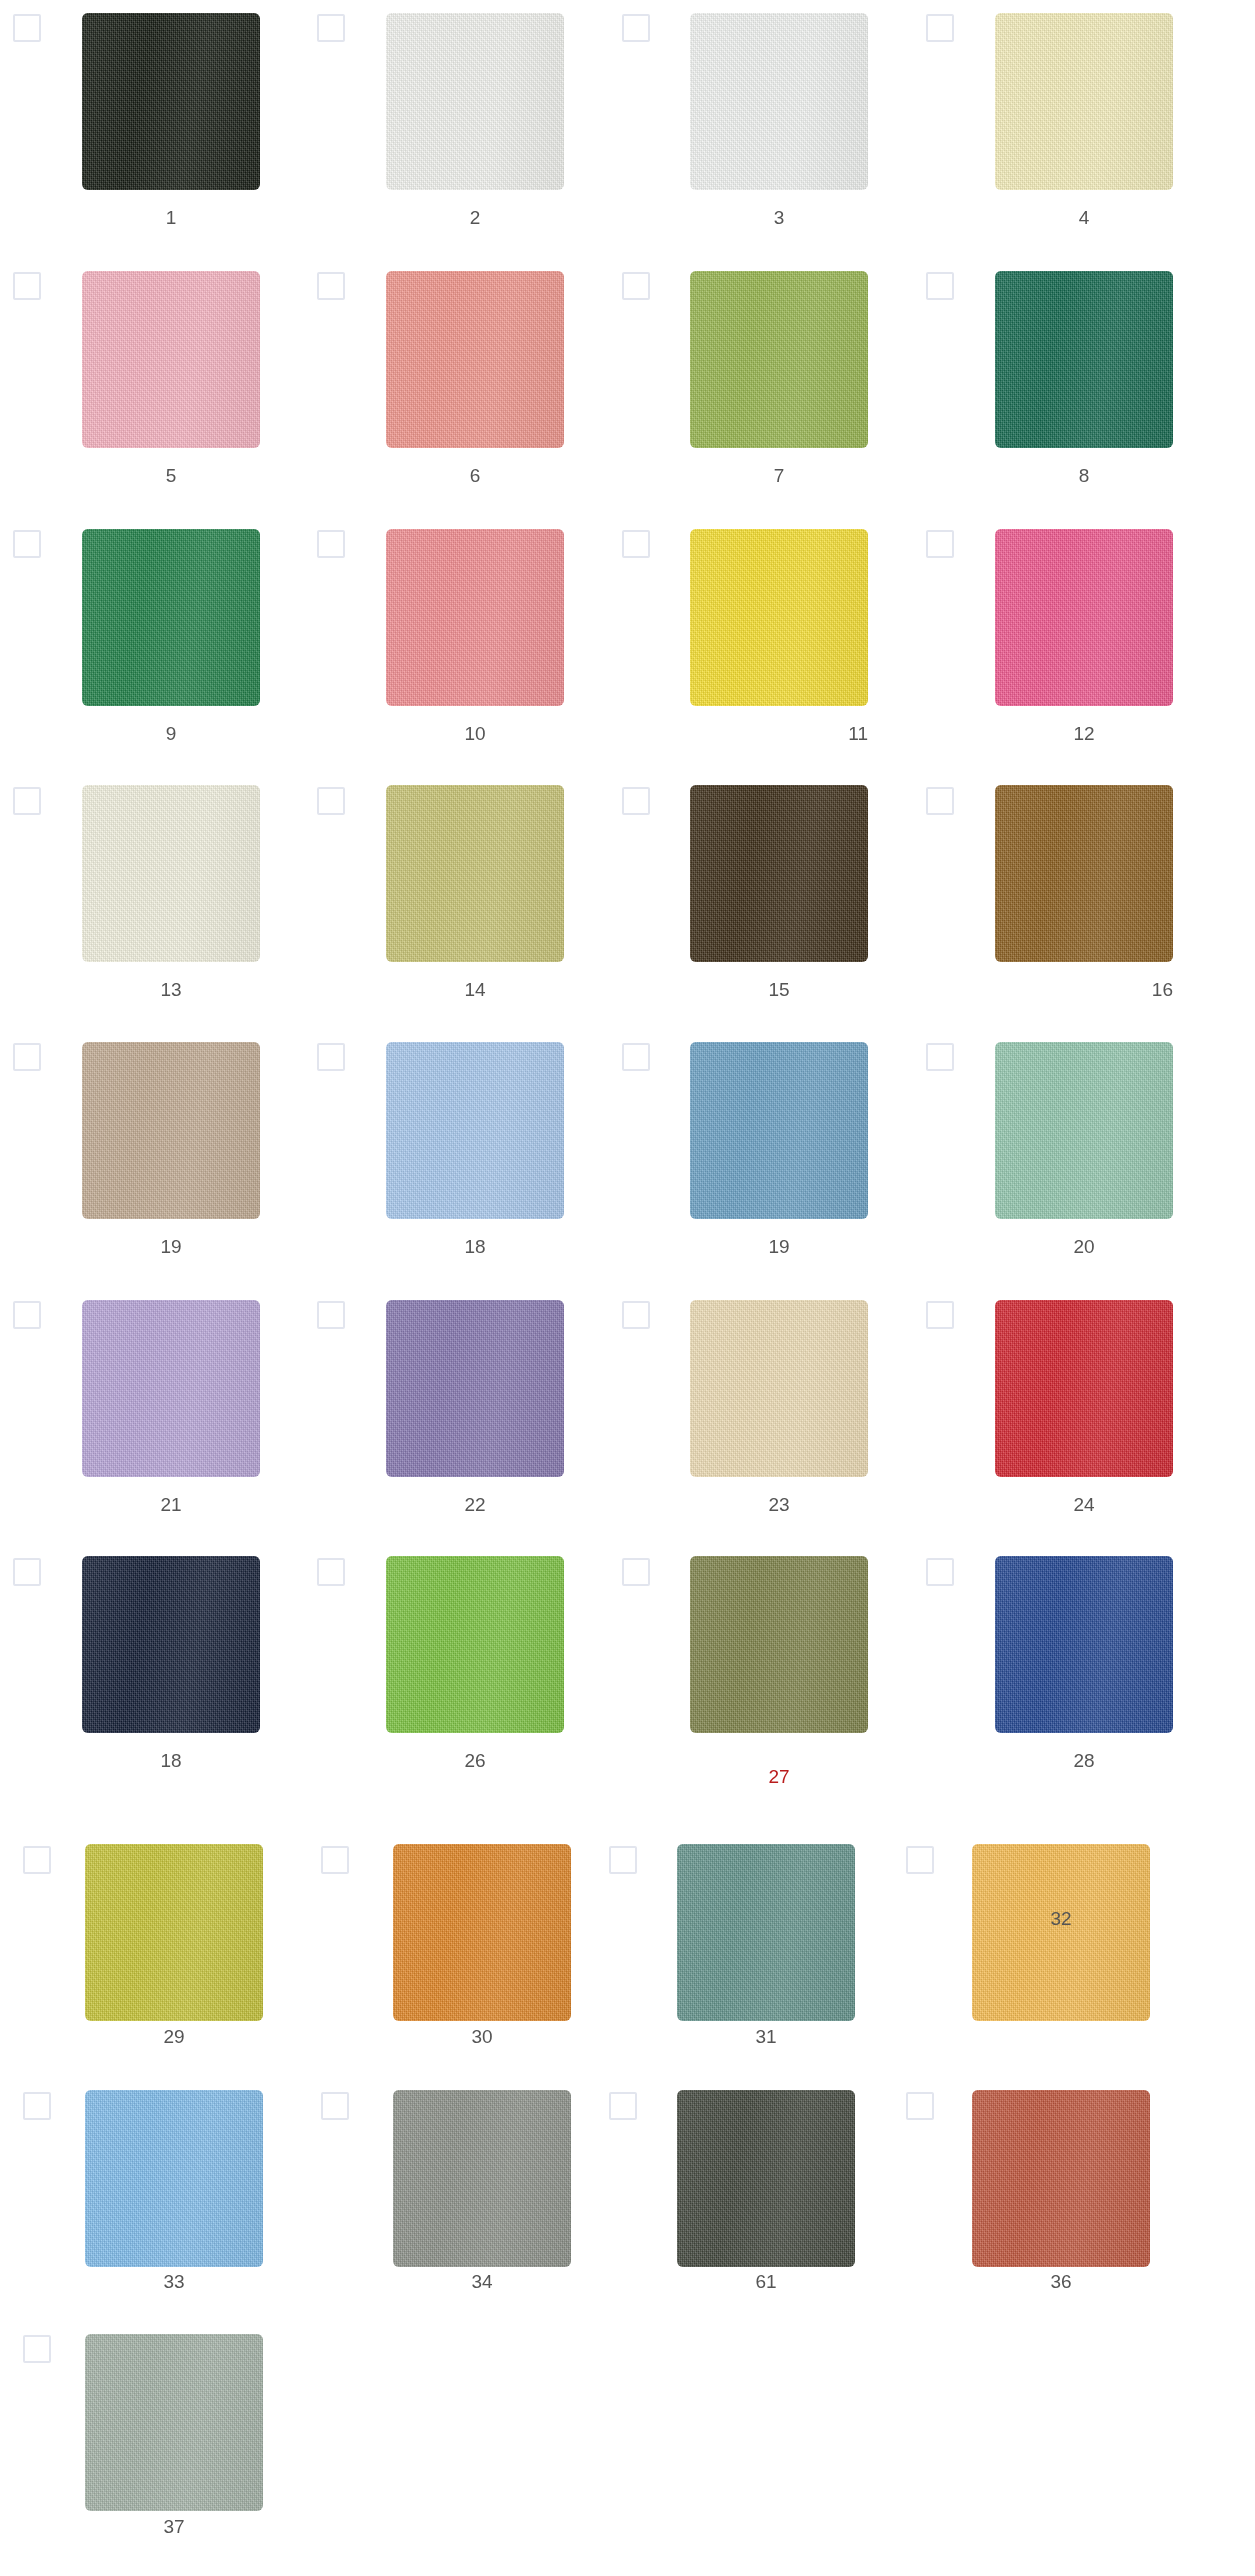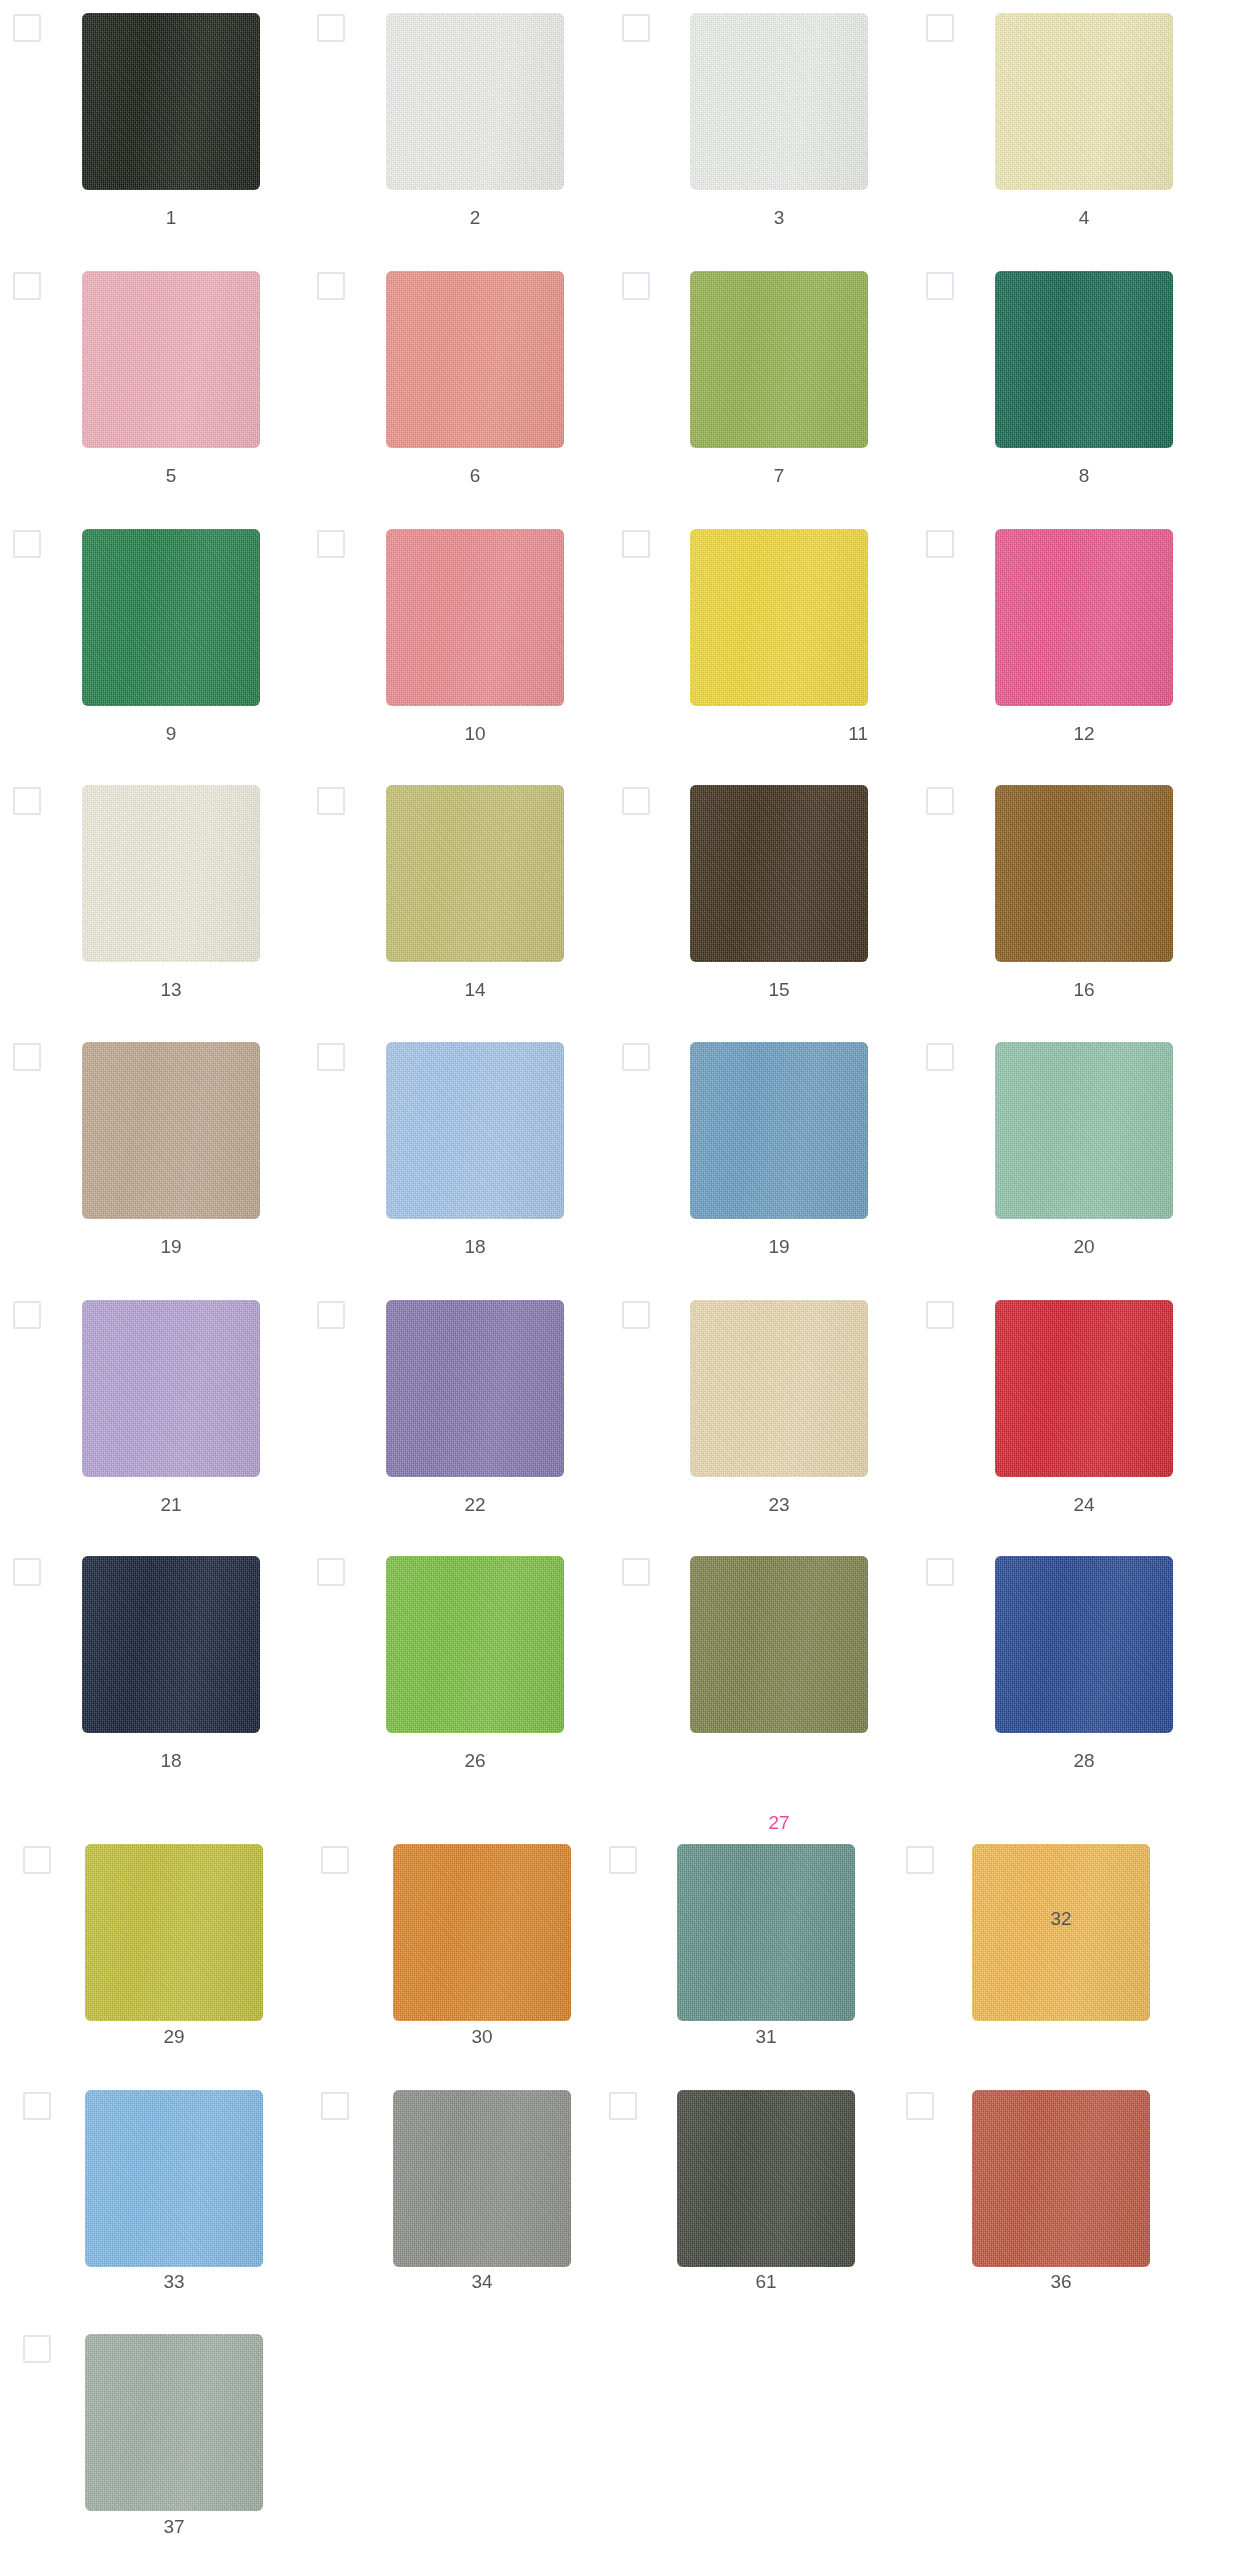--- a/index.html
+++ b/index.html
@@ -212,21 +212,21 @@
       <div class="swatch-chip-wrap" style="left: 690px; top: 785px; width: 178px; height: 177px;">
         <div class="swatch-chip" title="15" style="background-color: rgb(58, 42, 20);"></div>
       </div>
       <div class="swatch-label" style="left: 690px; top: 979px; width: 178px; color: rgb(85, 85, 85);">15</div>
     </div>
     <div class="swatch-cell" style="left: 0px; top: 0px; width: 1256px; height: 0px;">
       <div class="swatch-checkbox" role="checkbox" aria-checked="false" style="left: 926px; top: 787px; border-color: rgb(226, 229, 238);"></div>
       <div class="swatch-chip-wrap" style="left: 995px; top: 785px; width: 178px; height: 177px;">
         <div class="swatch-chip" title="16" style="background-color: rgb(138, 93, 28);"></div>
       </div>
-      <div class="swatch-label" style="left: 995px; top: 979px; width: 178px; color: rgb(85, 85, 85);">16</div>
+      <div class="swatch-label" style="left: 995px; top: 979px; width: 178px; color: rgb(85, 85, 85); text-align: right;">16</div>
     </div>
     <div class="swatch-cell" style="left: 0px; top: 0px; width: 1256px; height: 0px;">
       <div class="swatch-checkbox" role="checkbox" aria-checked="false" style="left: 13px; top: 1043px; border-color: rgb(226, 229, 238);"></div>
       <div class="swatch-chip-wrap" style="left: 82px; top: 1042px; width: 178px; height: 177px;">
         <div class="swatch-chip" title="17" style="background-color: rgb(194, 171, 146);"></div>
       </div>
       <div class="swatch-label" style="left: 82px; top: 1236px; width: 178px; color: rgb(85, 85, 85);">19</div>
     </div>
     <div class="swatch-cell" style="left: 0px; top: 0px; width: 1256px; height: 0px;">
       <div class="swatch-checkbox" role="checkbox" aria-checked="false" style="left: 317px; top: 1043px; border-color: rgb(226, 229, 238);"></div>
@@ -289,21 +289,21 @@
       <div class="swatch-chip-wrap" style="left: 386px; top: 1556px; width: 178px; height: 177px;">
         <div class="swatch-chip" title="26" style="background-color: rgb(121, 194, 61);"></div>
       </div>
       <div class="swatch-label" style="left: 386px; top: 1750px; width: 178px; color: rgb(85, 85, 85);">26</div>
     </div>
     <div class="swatch-cell" style="left: 0px; top: 0px; width: 1256px; height: 0px;">
       <div class="swatch-checkbox" role="checkbox" aria-checked="false" style="left: 622px; top: 1558px; border-color: rgb(226, 229, 238);"></div>
       <div class="swatch-chip-wrap" style="left: 690px; top: 1556px; width: 178px; height: 177px;">
         <div class="swatch-chip" title="27" style="background-color: rgb(124, 129, 71);"></div>
       </div>
-      <div class="swatch-label" style="left: 690px; top: 1812px; width: 178px; color: #ec4899;">27</div>
+      <div class="swatch-label" style="left: 690px; top: 1766px; width: 178px; color: #b91c1c;">27</div>
     </div>
     <div class="swatch-cell" style="left: 0px; top: 0px; width: 1256px; height: 0px;">
       <div class="swatch-checkbox" role="checkbox" aria-checked="false" style="left: 926px; top: 1558px; border-color: rgb(226, 229, 238);"></div>
       <div class="swatch-chip-wrap" style="left: 995px; top: 1556px; width: 178px; height: 177px;">
         <div class="swatch-chip" title="28" style="background-color: rgb(31, 67, 145);"></div>
       </div>
       <div class="swatch-label" style="left: 995px; top: 1750px; width: 178px; color: rgb(85, 85, 85);">28</div>
     </div>
     <div class="swatch-cell" style="left: 0px; top: 0px; width: 1256px; height: 0px;">
       <div class="swatch-checkbox" role="checkbox" aria-checked="false" style="left: 23px; top: 1846px; border-color: rgb(226, 229, 238);"></div>

